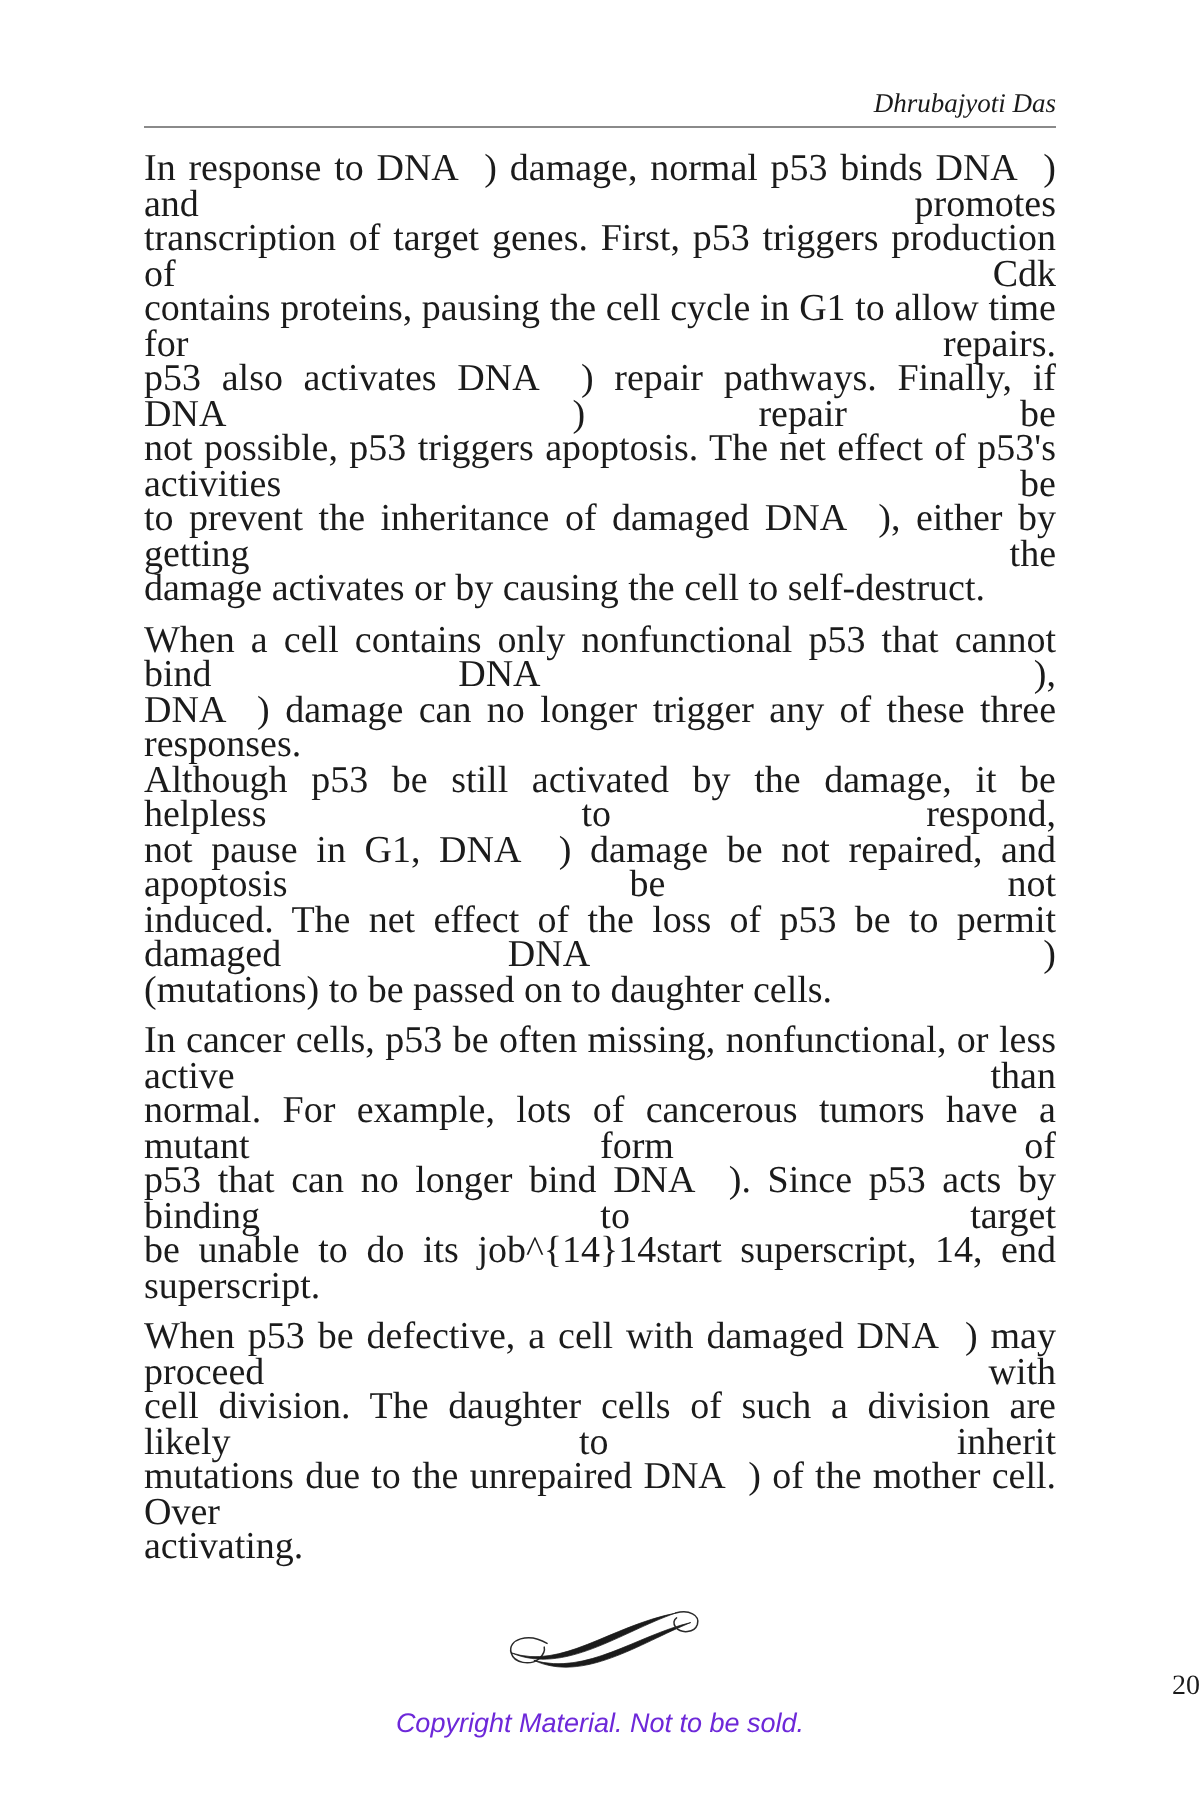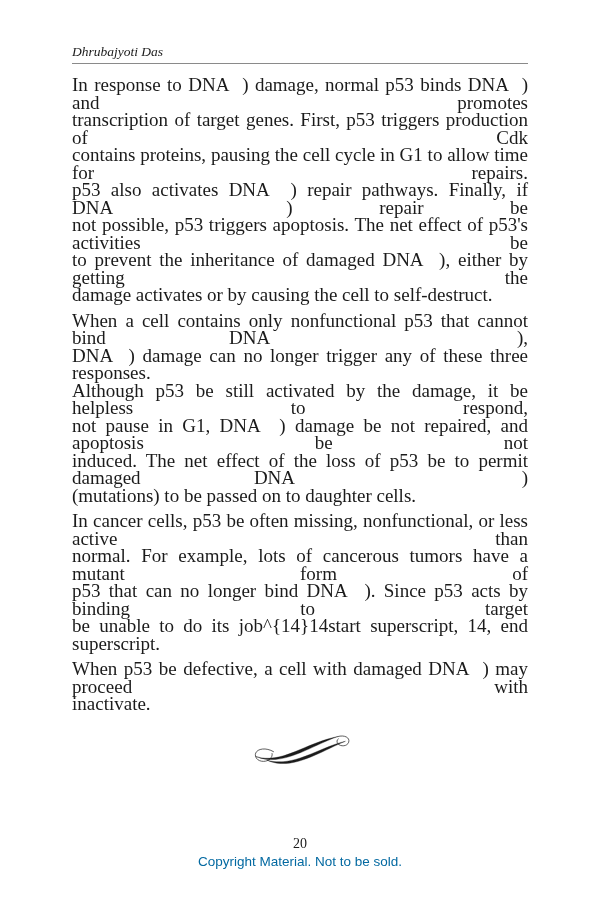--- a/index.html
+++ b/index.html
@@ -19,21 +19,21 @@
   .content {
     position: absolute;
     left: 72px;
     top: 44px;
     width: 456px;
   }
   .header-author {
     font-style: italic;
     font-size: 13.5px;
     line-height: 16px;
-    text-align: left;
+    text-align: right;
     padding-bottom: 3px;
   }
   .header-rule {
     border: none;
     border-top: 1px solid #8a8a8a;
     margin: 0;
     height: 0;
   }
   .body-text {
     margin-top: 12px;
@@ -56,35 +56,36 @@
     text-align: center;
   }
   .flourish-wrap svg {
     display: inline-block;
   }
   .footer-pagenum {
     position: absolute;
     top: 836px;
     left: 0;
     width: 600px;
-    text-align: center;
+    text-align: right;
     font-size: 14px;
     line-height: 16px;
     font-family: "Liberation Serif", serif;
   }
   .footer-copyright {
     position: absolute;
     top: 853px;
     left: 0;
     width: 600px;
     text-align: center;
     font-size: 13.5px;
     line-height: 17px;
     font-family: "Liberation Sans", sans-serif;
-    color: #0369a1;
+    color: #6d28d9;
+    font-style: italic;
   }
 </style>
 </head>
 <body>
 
 <div class="page">
   <div class="content">
 
     <div>
       <div class="header-author">Dhrubajyoti Das</div>
@@ -110,21 +111,23 @@
           <div class="pline last">(mutations) to be passed on to daughter cells.</div>
         </div>
         <div class="para">
           <div class="pline">In cancer cells, p53 be often missing, nonfunctional, or less active than</div>
           <div class="pline">normal. For example, lots of cancerous tumors have a mutant form of</div>
           <div class="pline">p53 that can no longer bind DNA&nbsp; ). Since p53 acts by binding to target</div>
           <div class="pline last">be unable to do its job^{14}14start superscript, 14, end superscript.</div>
         </div>
         <div class="para">
           <div class="pline">When p53 be defective, a cell with damaged DNA&nbsp; ) may proceed with</div>
-          <div class="pline last">inactivate.</div>
+          <div class="pline">cell division. The daughter cells of such a division are likely to inherit</div>
+          <div class="pline">mutations due to the unrepaired DNA&nbsp; ) of the mother cell. Over</div>
+          <div class="pline last">activating.</div>
         </div>
       </div>
 
     <div class="flourish-wrap">
       <svg width="104" height="38" viewBox="0 0 220 80" aria-hidden="true">
 
         <path d="M54,52 C34,40 12,48 16,62 C19,73 36,76 46,68 C50,64 52,60 51,56" fill="none" stroke="#2a2a2a" stroke-width="1.6" stroke-linecap="round"></path>
 
         <path d="M16,62 C70,80 120,34 190,20 C132,40 72,86 16,62 Z" fill="#1b1b1b" stroke="#1b1b1b" stroke-width="0.8" stroke-linejoin="round"></path>
 

